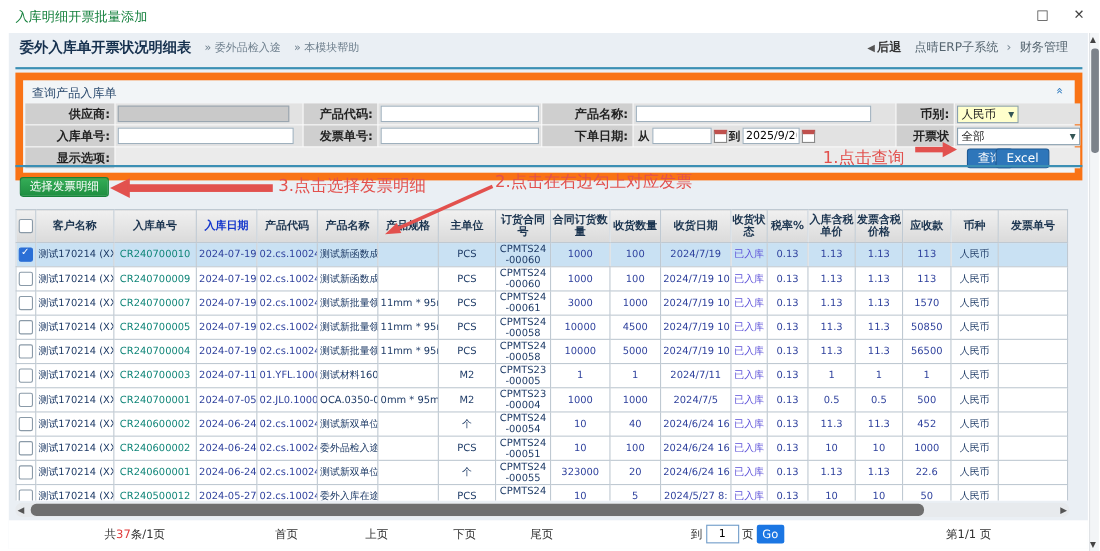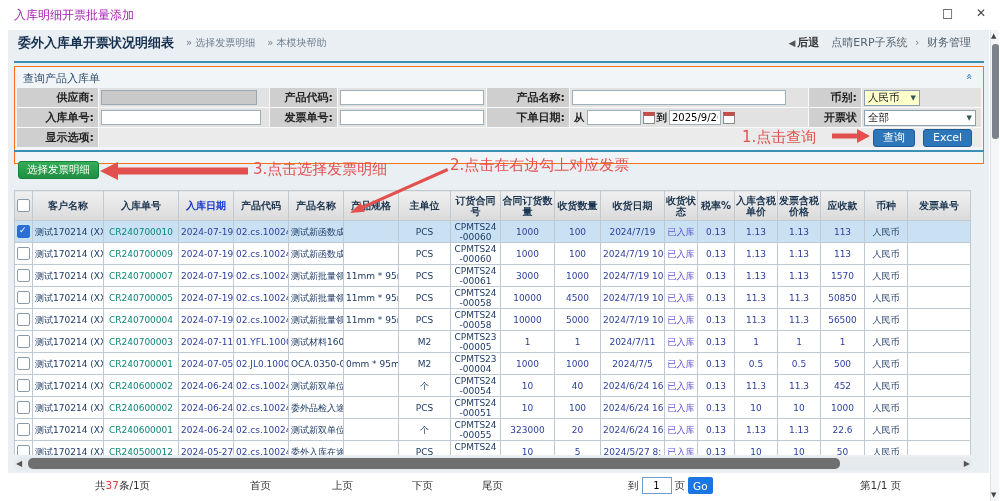--- a/index.html
+++ b/index.html
@@ -1,42 +1,42 @@
 <!DOCTYPE html>
 <html><head>
 <meta charset="utf-8">
 <style>
   html,body{margin:0;padding:0;}
   body{width:1000px;height:501px;font-family:"DejaVu Sans","Liberation Sans",sans-serif;background:#f2f2f2;}
   #page{position:relative;width:1000px;height:501px;background:#fff;overflow:hidden;}
 
   
   .titlebar{position:absolute;left:0;top:0;width:1000px;height:30px;background:#fff;}
-  .app-title{position:absolute;left:14px;top:7px;font-size:12px;color:#a21caf;}
+  .app-title{position:absolute;left:14px;top:7px;font-size:12px;color:#15803d;}
   .winbtn{position:absolute;top:6px;font-size:12px;color:#444;cursor:default;}
   .winbtn.max{left:942px;}
   .winbtn.close{left:976px;}
 
   
   .window{position:absolute;left:8px;top:30px;width:981px;height:469px;background:#eaeff4;}
   .win-header{position:absolute;left:0;top:0;right:0;height:25px;display:flex;align-items:center;padding:0 10px;box-sizing:border-box;}
   .win-title{font-size:13px;font-weight:bold;color:#15304e;}
   .help-link{font-size:10px;color:#6e7f8d;margin-left:12px;text-decoration:none;}
   .spacer{flex:1;}
   .back-link{font-size:11px;color:#333;text-decoration:none;font-weight:bold;}
   .back-link .bk-ic{font-size:9px;color:#555;margin-right:2px;}
   .crumb{font-size:11px;color:#54646f;margin-left:12px;margin-right:8px;}
   .crumb a{color:#54646f;text-decoration:none;}
   .crumb .sep{margin:0 4px;color:#7b8a96;}
   .teal-line{position:absolute;left:6px;right:5px;height:2px;background:#3b8fb4;}
   .l1{top:31px;}
   .l2{top:120px;}
 
   
-  .query-box{position:absolute;left:6px;right:5px;top:36px;height:98px;background:#f2f5f7;border:1px solid #f97316;box-sizing:border-box;}
+  .query-box{position:absolute;left:6px;right:5px;top:36px;height:98px;background:#f2f5f7;border:7px solid #f97316;box-sizing:border-box;}
   .query-title-row{position:absolute;left:0;top:0;right:0;height:21px;}
   .query-title-row .qt{position:absolute;left:8px;top:4px;font-size:11px;color:#2b4a6e;}
   .collapse{position:absolute;right:10px;top:3px;color:#2f7bbf;font-size:11px;display:inline-block;transform:rotate(90deg);cursor:pointer;}
   .form{position:absolute;left:2px;right:2px;top:21px;display:grid;grid-template-columns:81px 170px 67px 148px 82px 238px 52px 1fr;grid-auto-rows:19px;gap:1px;background:#fafafa;}
   .flabel{background:#cfcfcf;font-size:11px;font-weight:bold;color:#222;text-align:right;line-height:19px;padding-right:4px;}
   .fval{background:#e2e2e2;display:flex;align-items:center;padding-left:2px;}
   .fval.light{background:#ebebeb;}
   .span7{grid-column:2/9;}
   .inp{height:13px;border:1px solid #9fb0bd;background:#fff;font-size:10px;padding:0 2px;font-family:inherit;}
   .inp:disabled{background:#c9c9c9;border-color:#9aa6b0;}
@@ -45,21 +45,21 @@
   .cal{width:12px;height:12px;border:1px solid #8a8a8a;background:#fff;border-top:4px solid #c0504d;box-sizing:border-box;margin-left:2px;cursor:pointer;}
   .sel{height:16px;border:1px solid #8aa0b0;background:#fff;display:flex;align-items:center;justify-content:space-between;font-size:10.5px;color:#222;padding:0 3px;box-sizing:border-box;cursor:pointer;}
   .sel .ar{font-size:7px;color:#355;margin-left:4px;}
   .sel-currency{width:56px;background:#ffffcc;}
   .sel-status{width:112px;}
   .action-row{position:absolute;left:0;right:0;top:61px;height:20px;}
   .ann{color:#e2514e;font-size:15px;white-space:nowrap;}
   .ann1{position:absolute;left:727px;top:0px;}
   .btn{position:absolute;top:1px;height:18px;background:#2e76ba;color:#fff;border:1px solid #1f5a94;border-radius:3px;font-size:11px;line-height:16px;padding:0 9px;cursor:pointer;font-family:inherit;}
   .btn-search{left:858px;}
-  .btn-excel{left:908px;}
+  .btn-excel{left:884px;}
 
   
   .green-btn{position:absolute;left:10px;top:131px;height:18px;background:linear-gradient(#35ad57,#1f8f41);color:#fff;border:1px solid #17823a;border-radius:3px;font-size:10.5px;padding:0 8px;cursor:pointer;font-family:inherit;}
   .ann3{position:absolute;left:245px;top:130px;}
   .ann2{position:absolute;left:442px;top:126px;}
 
   
   .table-wrap{position:absolute;left:6px;top:160px;width:958px;height:265px;overflow:hidden;}
   table{border-collapse:collapse;table-layout:fixed;width:956px;background:#fff;}
   th,td{border:1px solid #bfc9d2;overflow:hidden;}
@@ -111,21 +111,21 @@
   <div class="titlebar">
     <span class="app-title">入库明细开票批量添加</span>
     <span class="winbtn max">□</span>
     <span class="winbtn close">✕</span>
   </div>
 
   <div class="window">
 
     <div class="win-header">
       <span class="win-title">委外入库单开票状况明细表</span>
-      <a class="help-link">» 选择发票明细</a>
+      <a class="help-link">» 委外品检入途</a>
       <a class="help-link">» 本模块帮助</a>
       <span class="spacer"></span>
       <a class="back-link"><span class="bk-ic">◀</span><span>后退</span></a>
       <span class="crumb">
         <a>点晴ERP子系统</a>
         <span class="sep">›</span>
         <a>财务管理</a>
       </span>
     </div>
 

